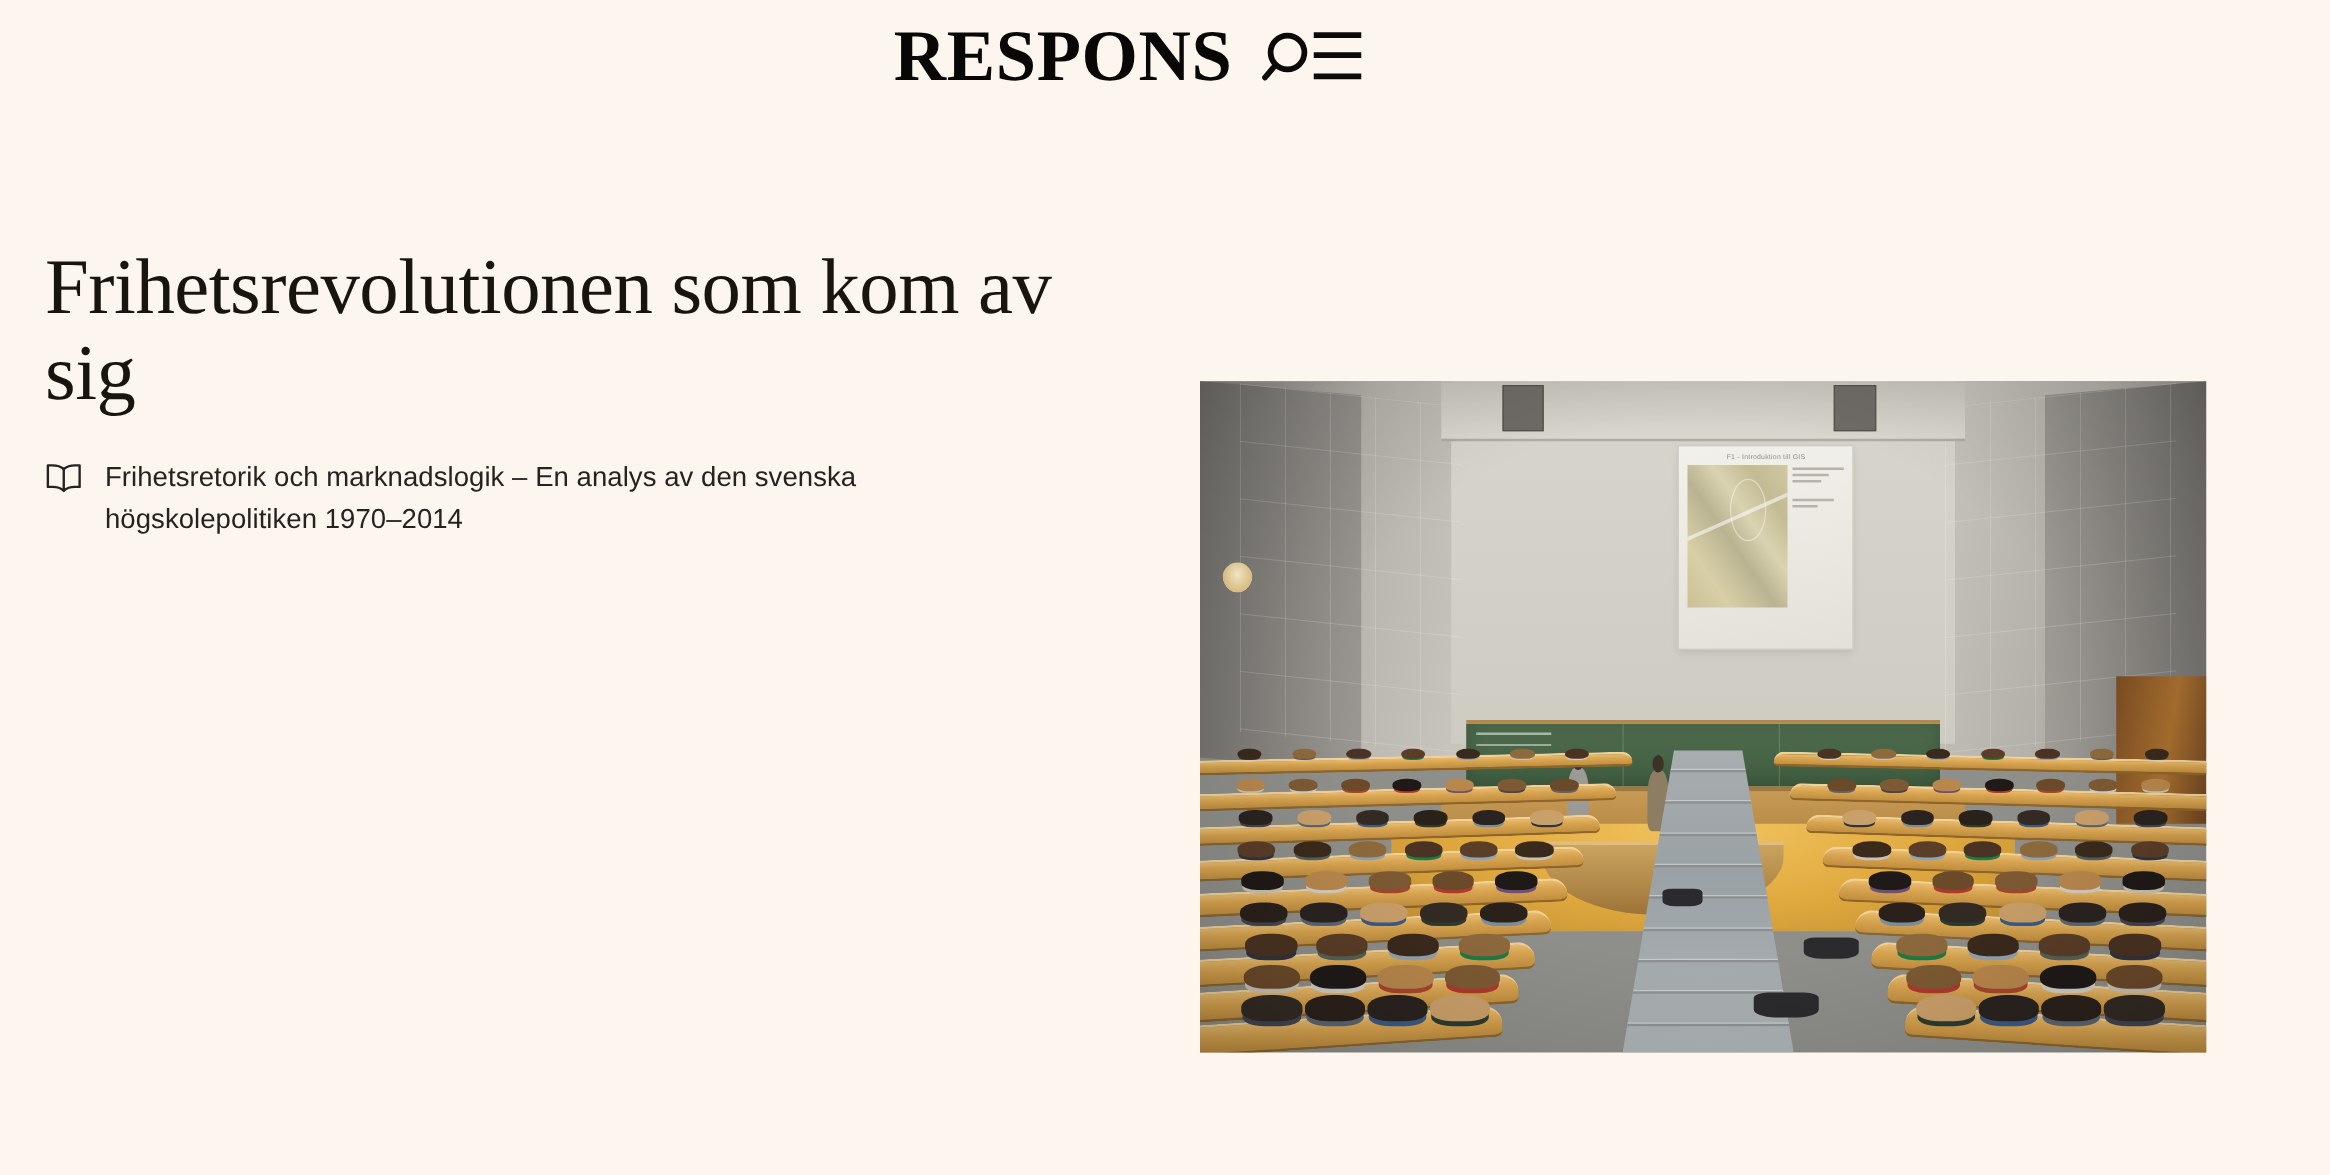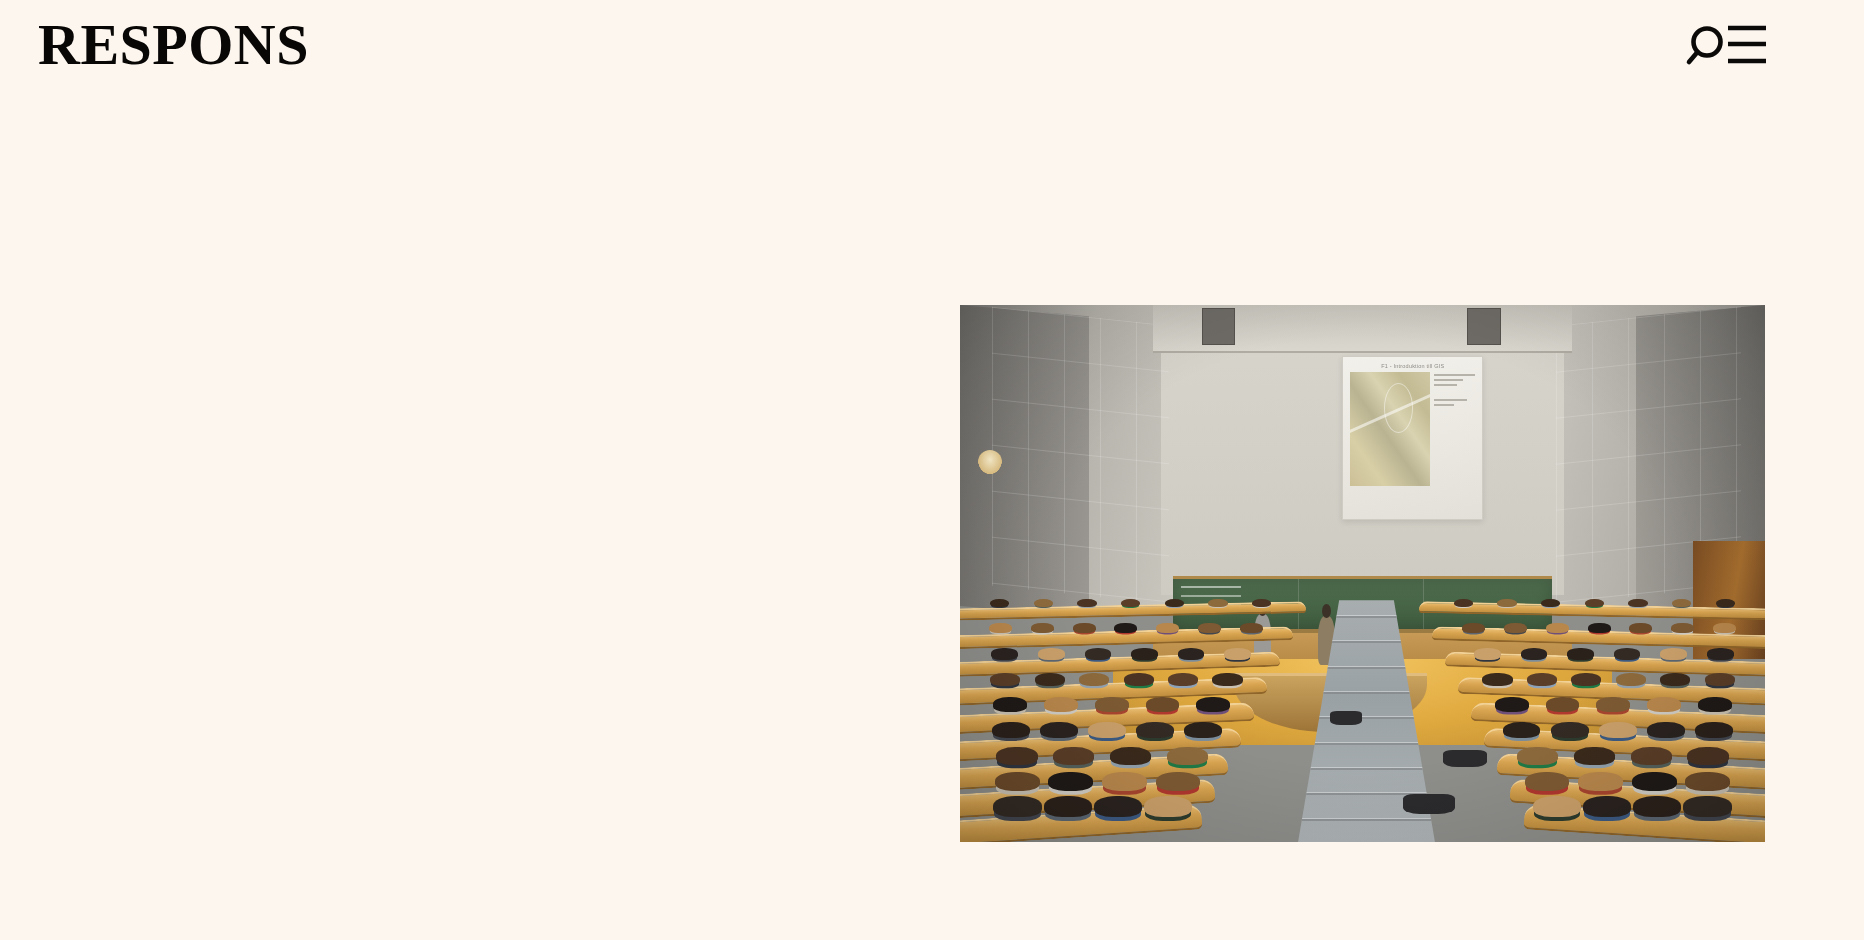--- a/index.html
+++ b/index.html
@@ -18,21 +18,21 @@
     -webkit-font-smoothing: antialiased;
   }
 
   
   .site-header {
     position: relative;
     height: 110px;
     padding: 0 36px;
     display: flex;
     align-items: flex-start;
-    justify-content: space-between;
+    justify-content: center;
     gap: 21px;
   }
 
   .logo {
     font-family: "Liberation Serif", "DejaVu Serif", serif;
     font-weight: 700;
     font-size: 58px;
     letter-spacing: 0.5px;
     line-height: 1;
     color: #080706;
@@ -351,22 +351,31 @@
     </svg>
   </div>
 
 </header>
 
 <main class="article">
 
   <div class="article-text">
 
 
-
-
+    <h1 class="headline">Frihetsrevolutionen som kom av sig</h1>
+
+
+    <div class="book-ref">
+      <svg class="book-icon" width="30" height="26" viewBox="0 0 30 26" aria-hidden="true">
+        <path d="M15 5.2C12.6 3.2 9.6 2.3 6.1 2.3H2.3v17.2h3.8c3.5 0 6.5 0.9 8.9 2.9" fill="none" stroke="#262220" stroke-width="1.9" stroke-linejoin="round" stroke-linecap="round"></path>
+        <path d="M15 5.2c2.4-2 5.4-2.9 8.9-2.9h3.8v17.2h-3.8c-3.5 0-6.5 0.9-8.9 2.9" fill="none" stroke="#262220" stroke-width="1.9" stroke-linejoin="round" stroke-linecap="round"></path>
+        <line x1="15" y1="5.2" x2="15" y2="22.4" stroke="#262220" stroke-width="1.9" stroke-linecap="round"></line>
+      </svg>
+      <span class="book-title">Frihetsretorik och marknadslogik – En analys av den svenska högskolepolitiken 1970–2014</span>
+    </div>
 
   </div>
 
   <figure class="article-media">
     <div class="lecture-photo" role="img" aria-label="Föreläsningssal med studenter i bänkrader, grön svarta tavla och projektorduk">
 
       <div class="ph-wall"></div>
       <div class="ph-wall-left"></div>
       <div class="ph-wall-right"></div>
       <div class="ph-center-wall"></div>

